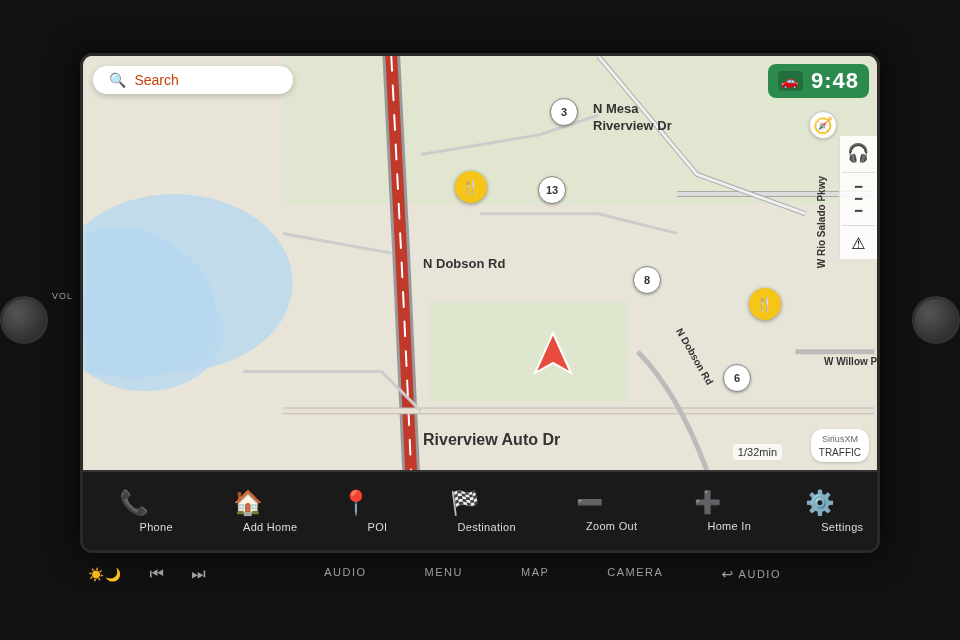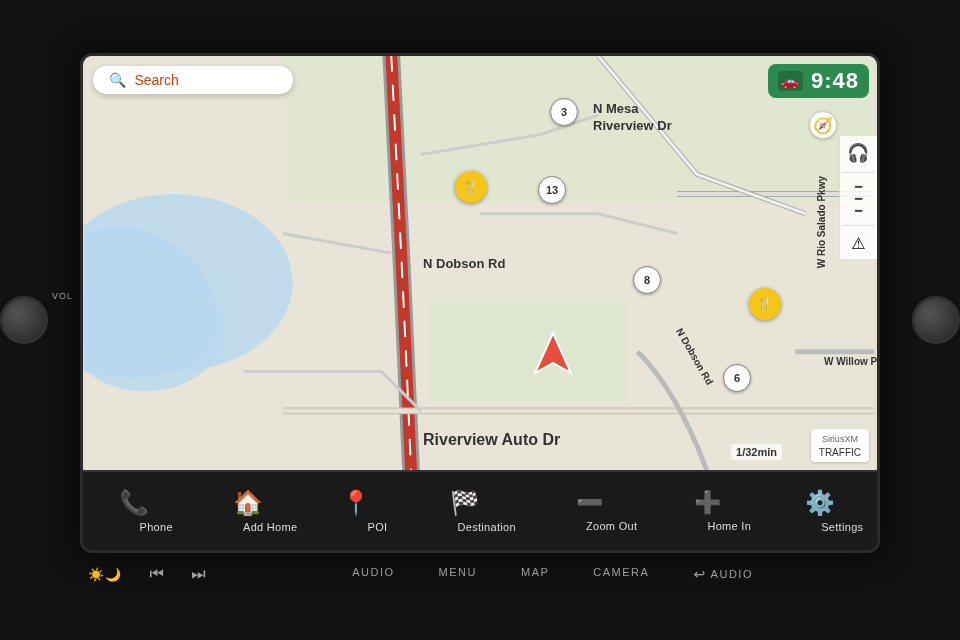--- a/index.html
+++ b/index.html
@@ -204,21 +204,21 @@
       position: absolute;
       z-index: 4;
     }
 
     
     .traffic-info {
       position: absolute;
       bottom: 8px;
       right: 8px;
       background: white;
-      border-radius: 4px;
+      border-radius: 12px;
       padding: 3px 8px;
       font-size: 10px;
       color: #333;
       box-shadow: 0 1px 3px rgba(0,0,0,0.2);
       z-index: 5;
       text-align: center;
       line-height: 1.3;
     }
 
     
@@ -400,21 +400,21 @@
           </svg>
         </div>
 
         <div class="street-label" style="left:510px;top:45px;max-width:90px;line-height:1.3;">N Mesa<br>Riverview Dr</div>
         <div class="street-label" style="left:340px;top:200px;">N Dobson Rd</div>
         <div class="street-label" style="left:340px;top:375px;font-size:16px;font-weight:700;">Riverview Auto Dr</div>
         <div class="street-label" style="right:50px;top:120px;writing-mode:vertical-rl;text-orientation:mixed;transform:rotate(180deg);font-size:10px;">W Rio Salado Pkwy</div>
         <div class="street-label" style="right:8px;top:300px;font-size:10px;text-align:right;max-width:45px;line-height:1.2;">W Willow Park</div>
         <div class="street-label" style="left:580px;top:295px;transform:rotate(60deg);font-size:10px;">N Dobson Rd</div>
 
-        <div style="position:absolute;bottom:10px;right:95px;font-size:11px;color:#333;font-weight:700;background:rgba(255,255,255,0.7);padding:2px 5px;border-radius:3px;">
+        <div style="position:absolute;bottom:10px;right:95px;font-size:11px;color:#333;font-weight:400;background:rgba(255,255,255,0.7);padding:2px 5px;border-radius:3px;">
           <span>1/32min</span>
         </div>
 
         <div class="traffic-info">
           <span style="font-size:9px;color:#666;">SiriusXM</span><br>
           <span style="font-weight:normal;color:#333;">TRAFFIC</span>
         </div>
       </div>
 
       <div class="nav-bar">
@@ -449,21 +449,21 @@
       </div>
     </div>
   </div>
 
   <div class="physical-buttons">
 
     <button class="phys-btn" style="color:#888;font-size:13px;">☀️🌙</button>
     <button class="phys-btn" style="color:#aaa;font-size:16px;">⏮</button>
     <button class="phys-btn" style="color:#aaa;font-size:16px;">⏭</button>
 
-    <div style="flex:1;display:flex;justify-content:center;gap:28px;">
+    <div style="flex:1;display:flex;justify-content:center;gap:42px;">
       <button class="phys-btn">
         <span>AUDIO</span>
       </button>
       <button class="phys-btn">
         <span>MENU</span>
       </button>
       <button class="phys-btn">
         <span>MAP</span>
       </button>
       <button class="phys-btn">

